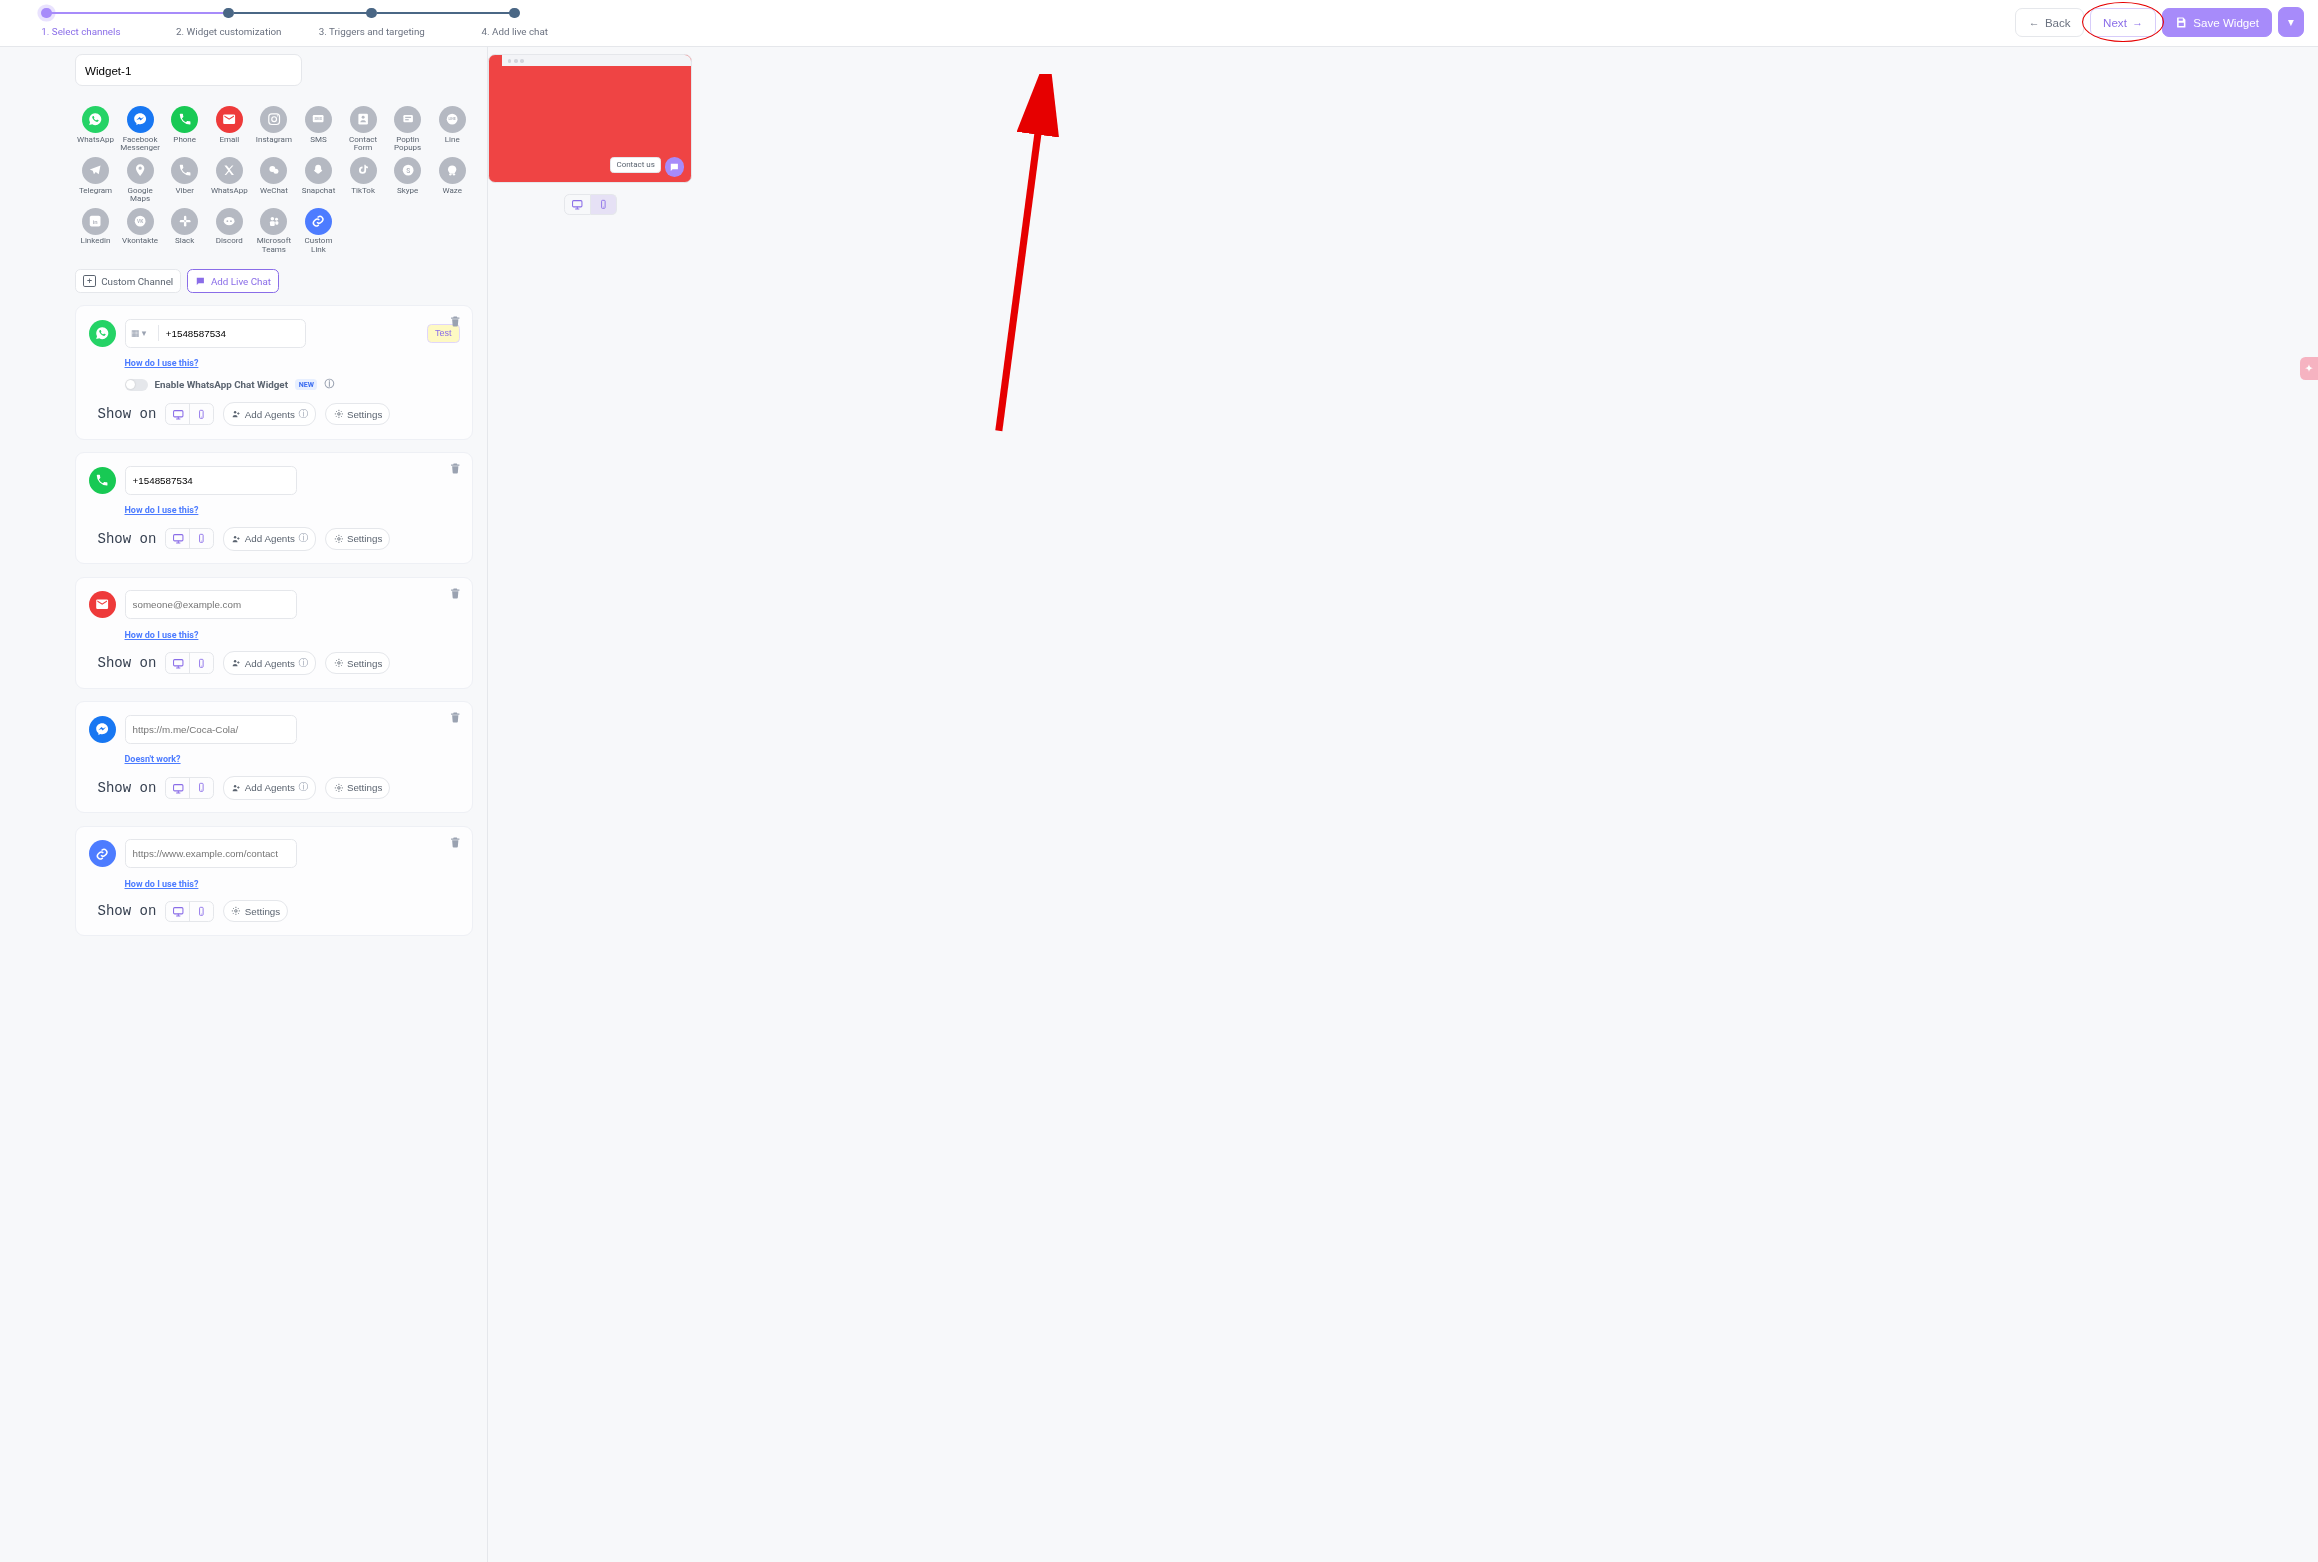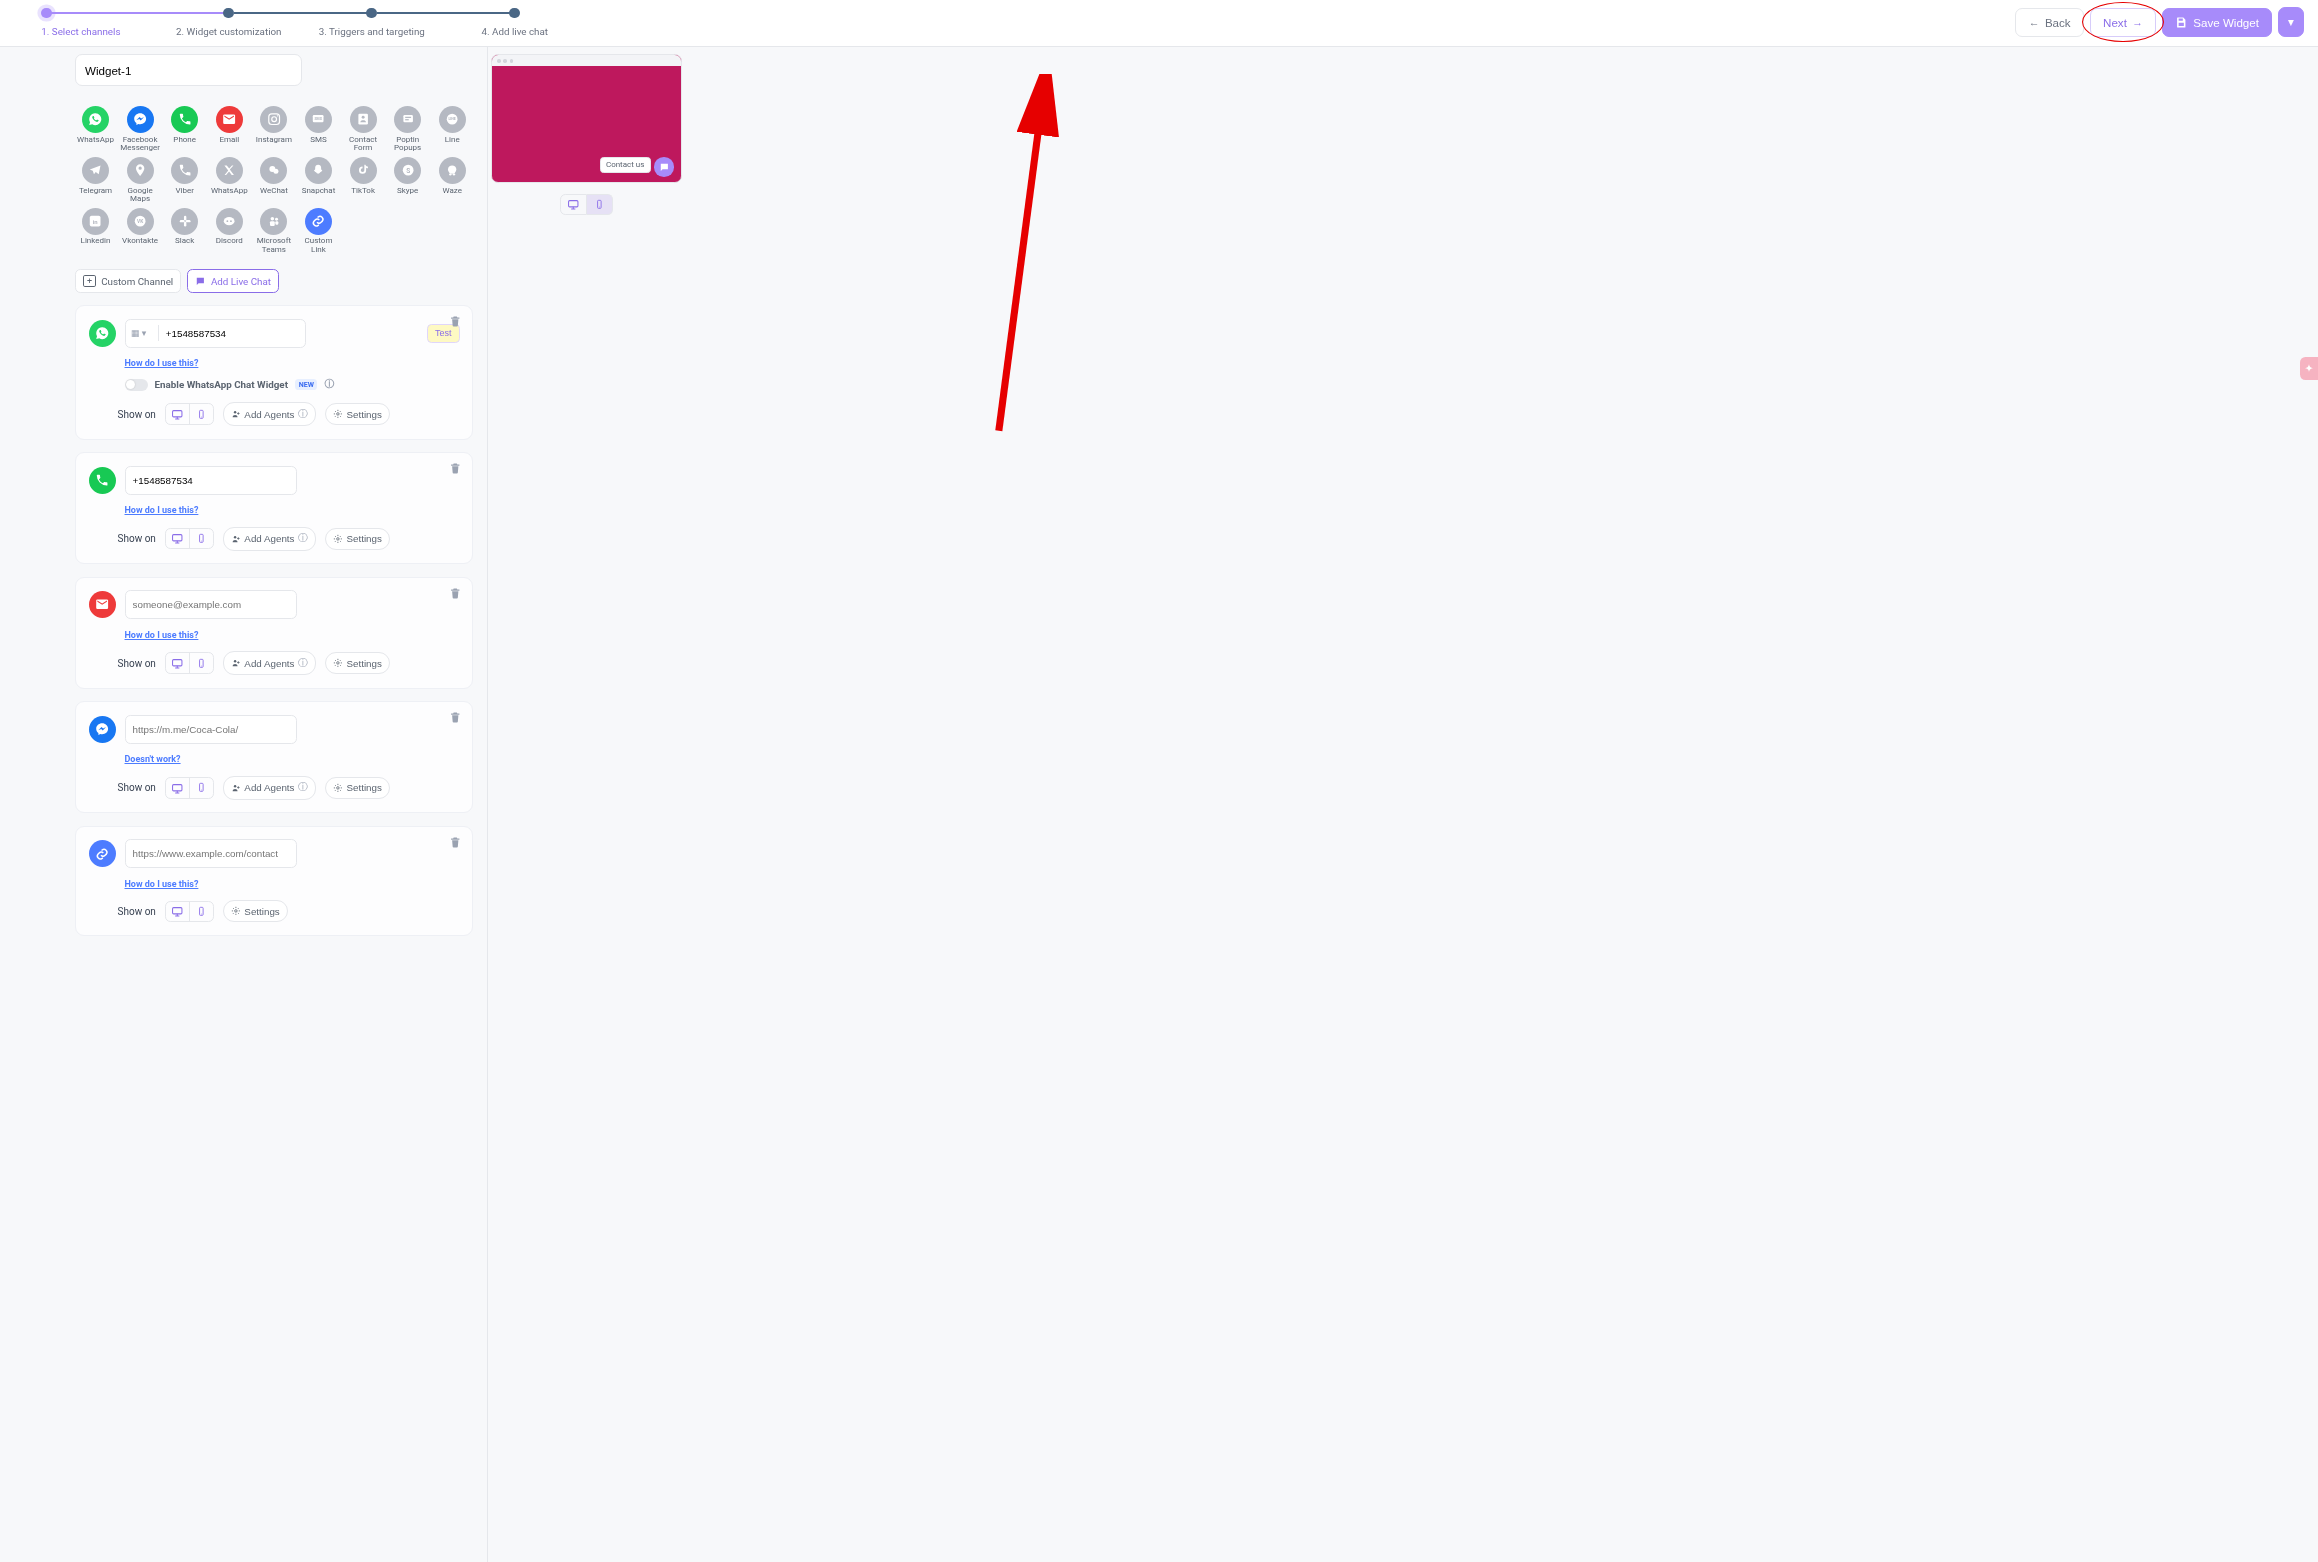--- a/index.html
+++ b/index.html
@@ -79,29 +79,29 @@
   .test-btn{border:0.9px solid #e0d6fb;color:var(--accent);background:#fef9c3;border-radius:4.5px;font-size:9px;padding:3.6px 7.1px;margin-left:auto;cursor:pointer;}
   .card-indent{margin-left:36px;margin-top:5.4px;font-weight:bold;}
   .link-small{font-size:9px;color:#4d7cff;text-decoration:underline;cursor:pointer;}
   .toggle-row{display:flex;align-items:center;gap:7.1px;font-size:9.8px;color:#5b6470;margin-top:9px;}
   .toggle{width:23px;height:12.5px;border-radius:9px;background:#e5e7eb;position:relative;}
   .toggle::after{content:"";position:absolute;width:9px;height:9px;border-radius:50%;background:#fff;top:1.8px;left:1.8px;box-shadow:0 0 1.8px rgba(0,0,0,.2);}
   .badge-new{background:#e7efff;color:#3c6df0;border-radius:3.6px;font-size:7.1px;padding:0.9px 3.6px;}
   .info{color:#9aa2b1;font-size:9.8px;}
 
   .row-controls{display:flex;align-items:center;gap:9px;margin-top:10.7px;}
-  .showon{font-size:10px;color:#374151;margin-left:29px;}
+  .showon{font-size:14px;color:#374151;margin-left:9px;font-family:Liberation Mono, monospace;}
   .device-toggle{display:flex;border:0.9px solid var(--border);border-radius:5.4px;overflow:hidden;}
   .device-toggle span{width:23px;height:19.6px;display:flex;align-items:center;justify-content:center;color:var(--accent);cursor:pointer;}
   .device-toggle span + span{border-left:0.9px solid var(--border);}
   .mini-btn{display:inline-flex;align-items:center;gap:3.6px;border:0.9px solid var(--border);border-radius:11px;background:#fff;font-size:9.8px;color:#5b6470;padding:4.5px 7.1px;cursor:pointer;}
   .mini-btn svg{width:9.8px;height:9.8px;}
 
   
-  .preview{width:189px;margin:0 auto;background:#be185d;border:0.9px solid var(--border);border-radius:7.1px;overflow:hidden;}
+  .preview{width:189px;margin:0 auto;background:#ef4444;border:0.9px solid var(--border);border-radius:7.1px;overflow:hidden;padding-left:13px;}
   .preview .bar{height:10.7px;background:#f3f4f7;display:flex;align-items:center;gap:2.7px;padding-left:5.4px;}
   .preview .bar i{width:3.6px;height:3.6px;border-radius:50%;background:#d2d5dc;display:block;}
   .preview .canvas{height:116px;position:relative;}
   .preview .pill{position:absolute;right:30px;bottom:9px;background:#fff;border:0.9px solid var(--border);border-radius:3.6px;font-size:8px;color:#5b6470;padding:2.7px 5.4px;}
   .preview .fab{position:absolute;right:7.1px;bottom:5.4px;width:19.6px;height:19.6px;border-radius:50%;background:var(--accent-light);display:flex;align-items:center;justify-content:center;color:#fff;font-size:9.8px;}
   .preview-tabs{display:flex;justify-content:center;gap:0;margin-top:10.7px;}
   .ptab{width:25px;height:19.6px;border:0.9px solid var(--border);display:flex;align-items:center;justify-content:center;color:var(--accent);font-size:10.7px;}
   .ptab+ .ptab{border-left:0;}
   .ptab:first-child{border-radius:5.4px 0 0 5.4px;}
   .ptab:last-child{border-radius:0 5.4px 5.4px 0;background:var(--mobile-selected);}

